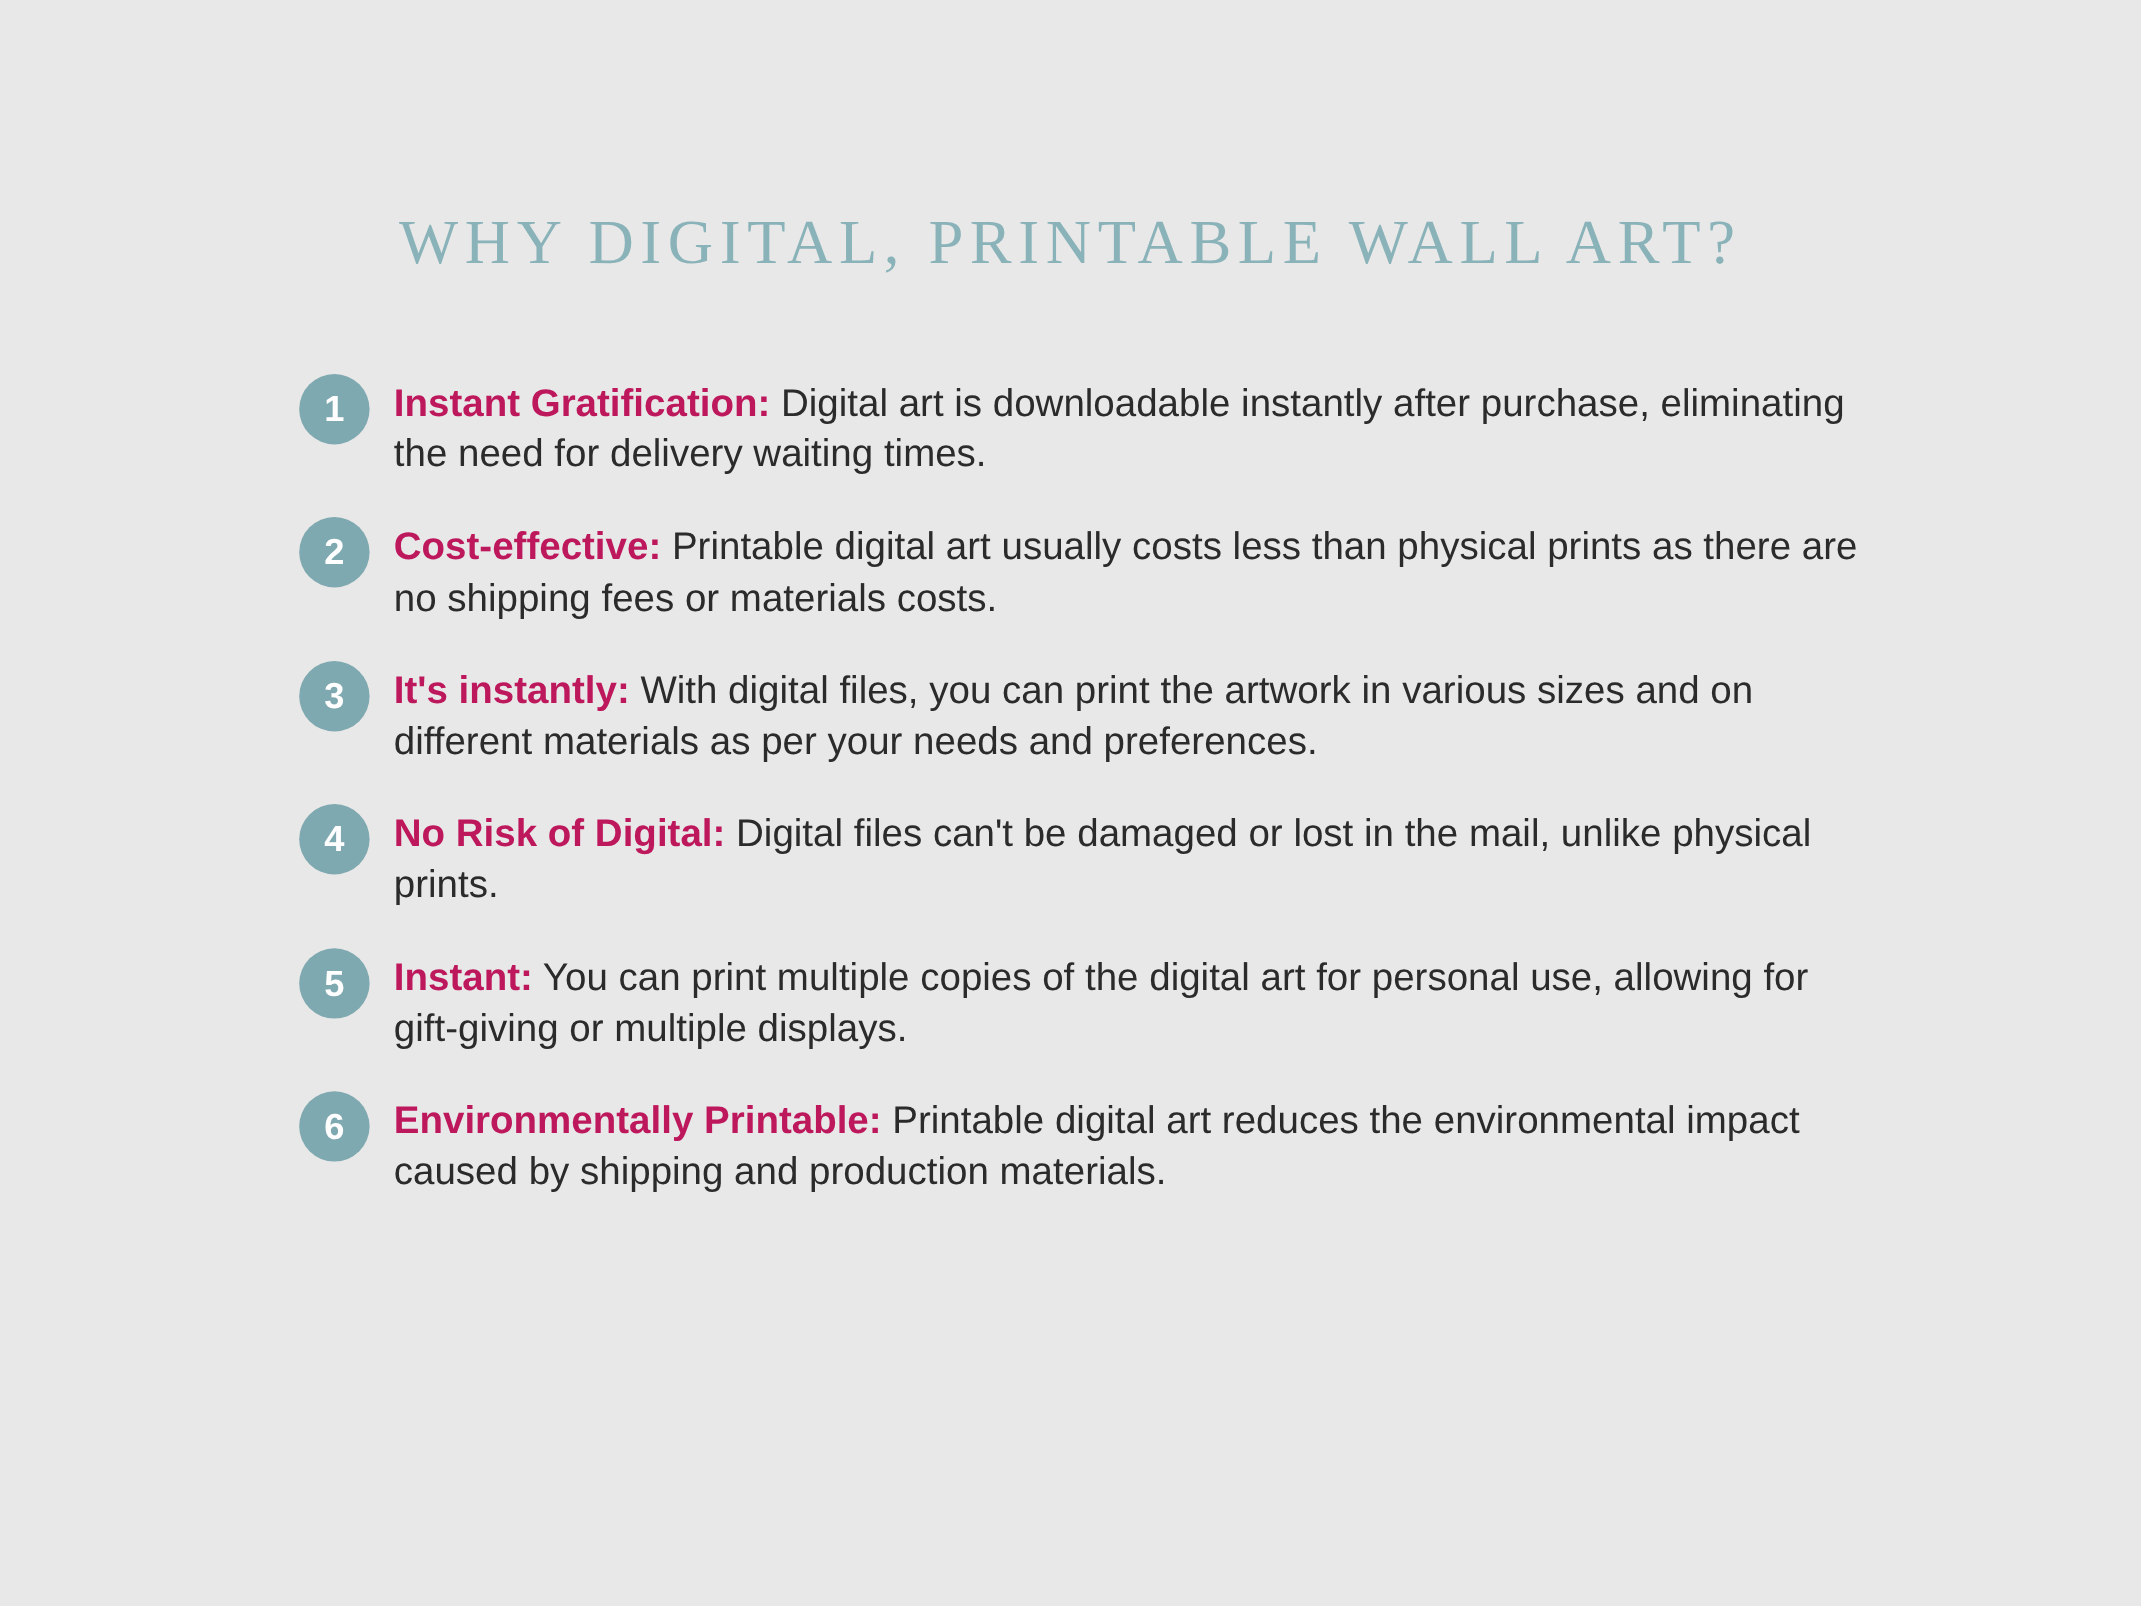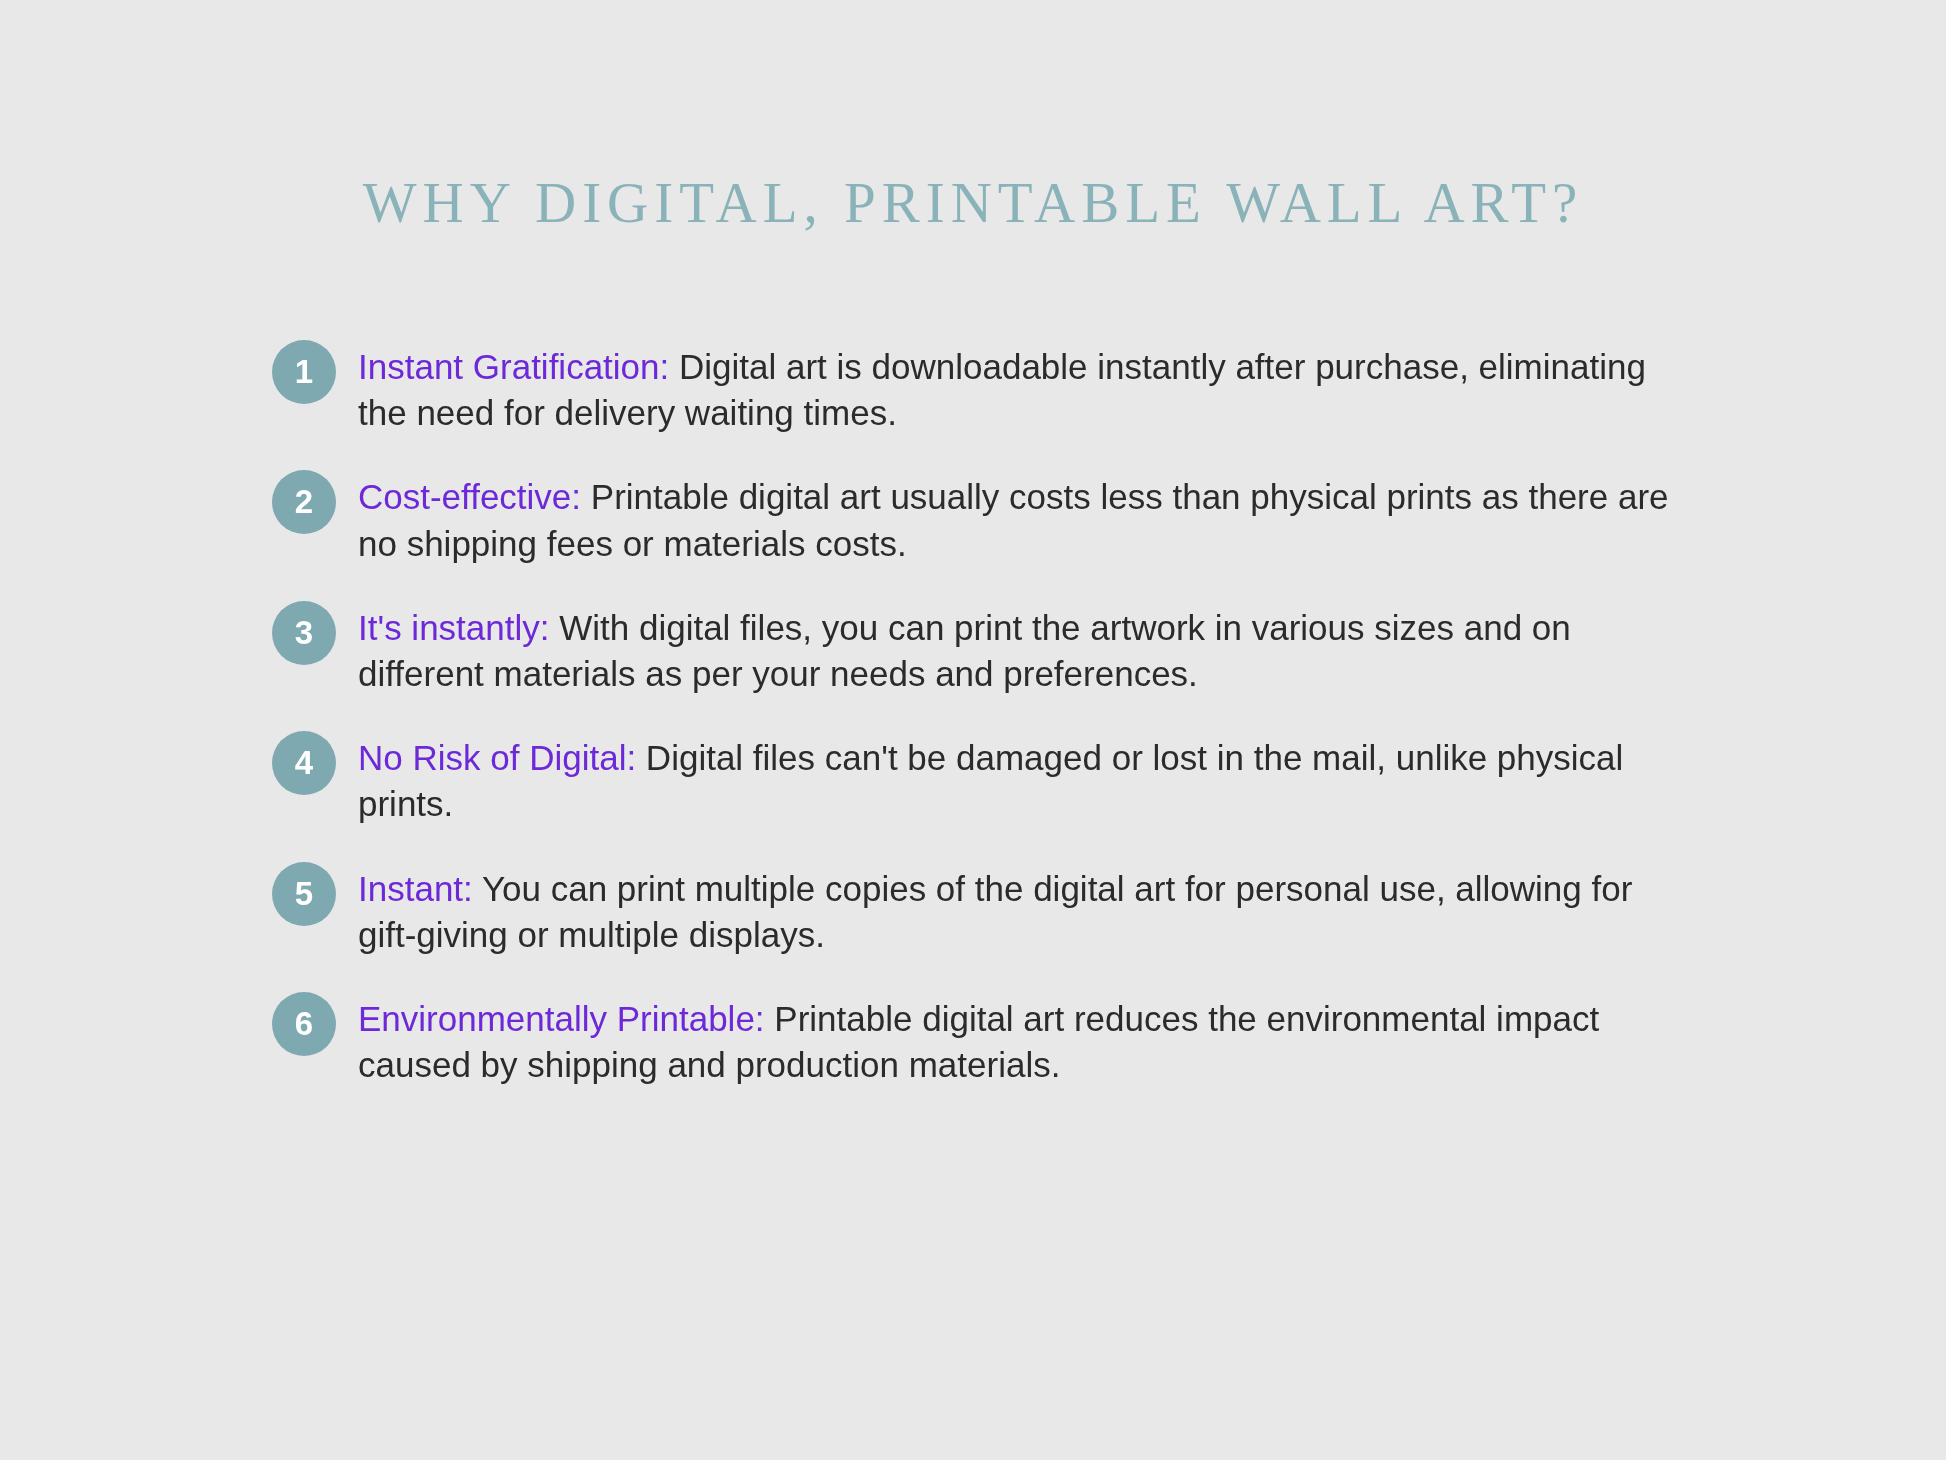--- a/index.html
+++ b/index.html
@@ -16,21 +16,21 @@
   .page {
     position: relative;
     width: 1946px;
     height: 1460px;
     background: #e8e8e8;
     box-sizing: border-box;
   }
   .title {
     position: absolute;
     left: 0;
-    top: 170px;
+    top: 188px;
     width: 1946px;
     text-align: center;
     font-family: "Liberation Serif", "DejaVu Serif", serif;
     font-size: 57px;
     letter-spacing: 6px;
     color: #8ab3b9;
     font-weight: 400;
     white-space: nowrap;
   }
   .list {
@@ -62,22 +62,22 @@
   }
   .text {
     flex: 1 1 auto;
     font-size: 35px;
     line-height: 1.32;
     color: #2b2b2b;
     font-family: "Liberation Sans", sans-serif;
     padding-top: 6px;
   }
   .text .lead {
-    font-weight: 400;
-    color: #6d28d9;
+    font-weight: 700;
+    color: #be185d;
   }
 </style>
 </head>
 <body>
 
 <div class="page">
 
   <div class="title">WHY DIGITAL, PRINTABLE WALL ART?</div>
 
   <div class="list">

